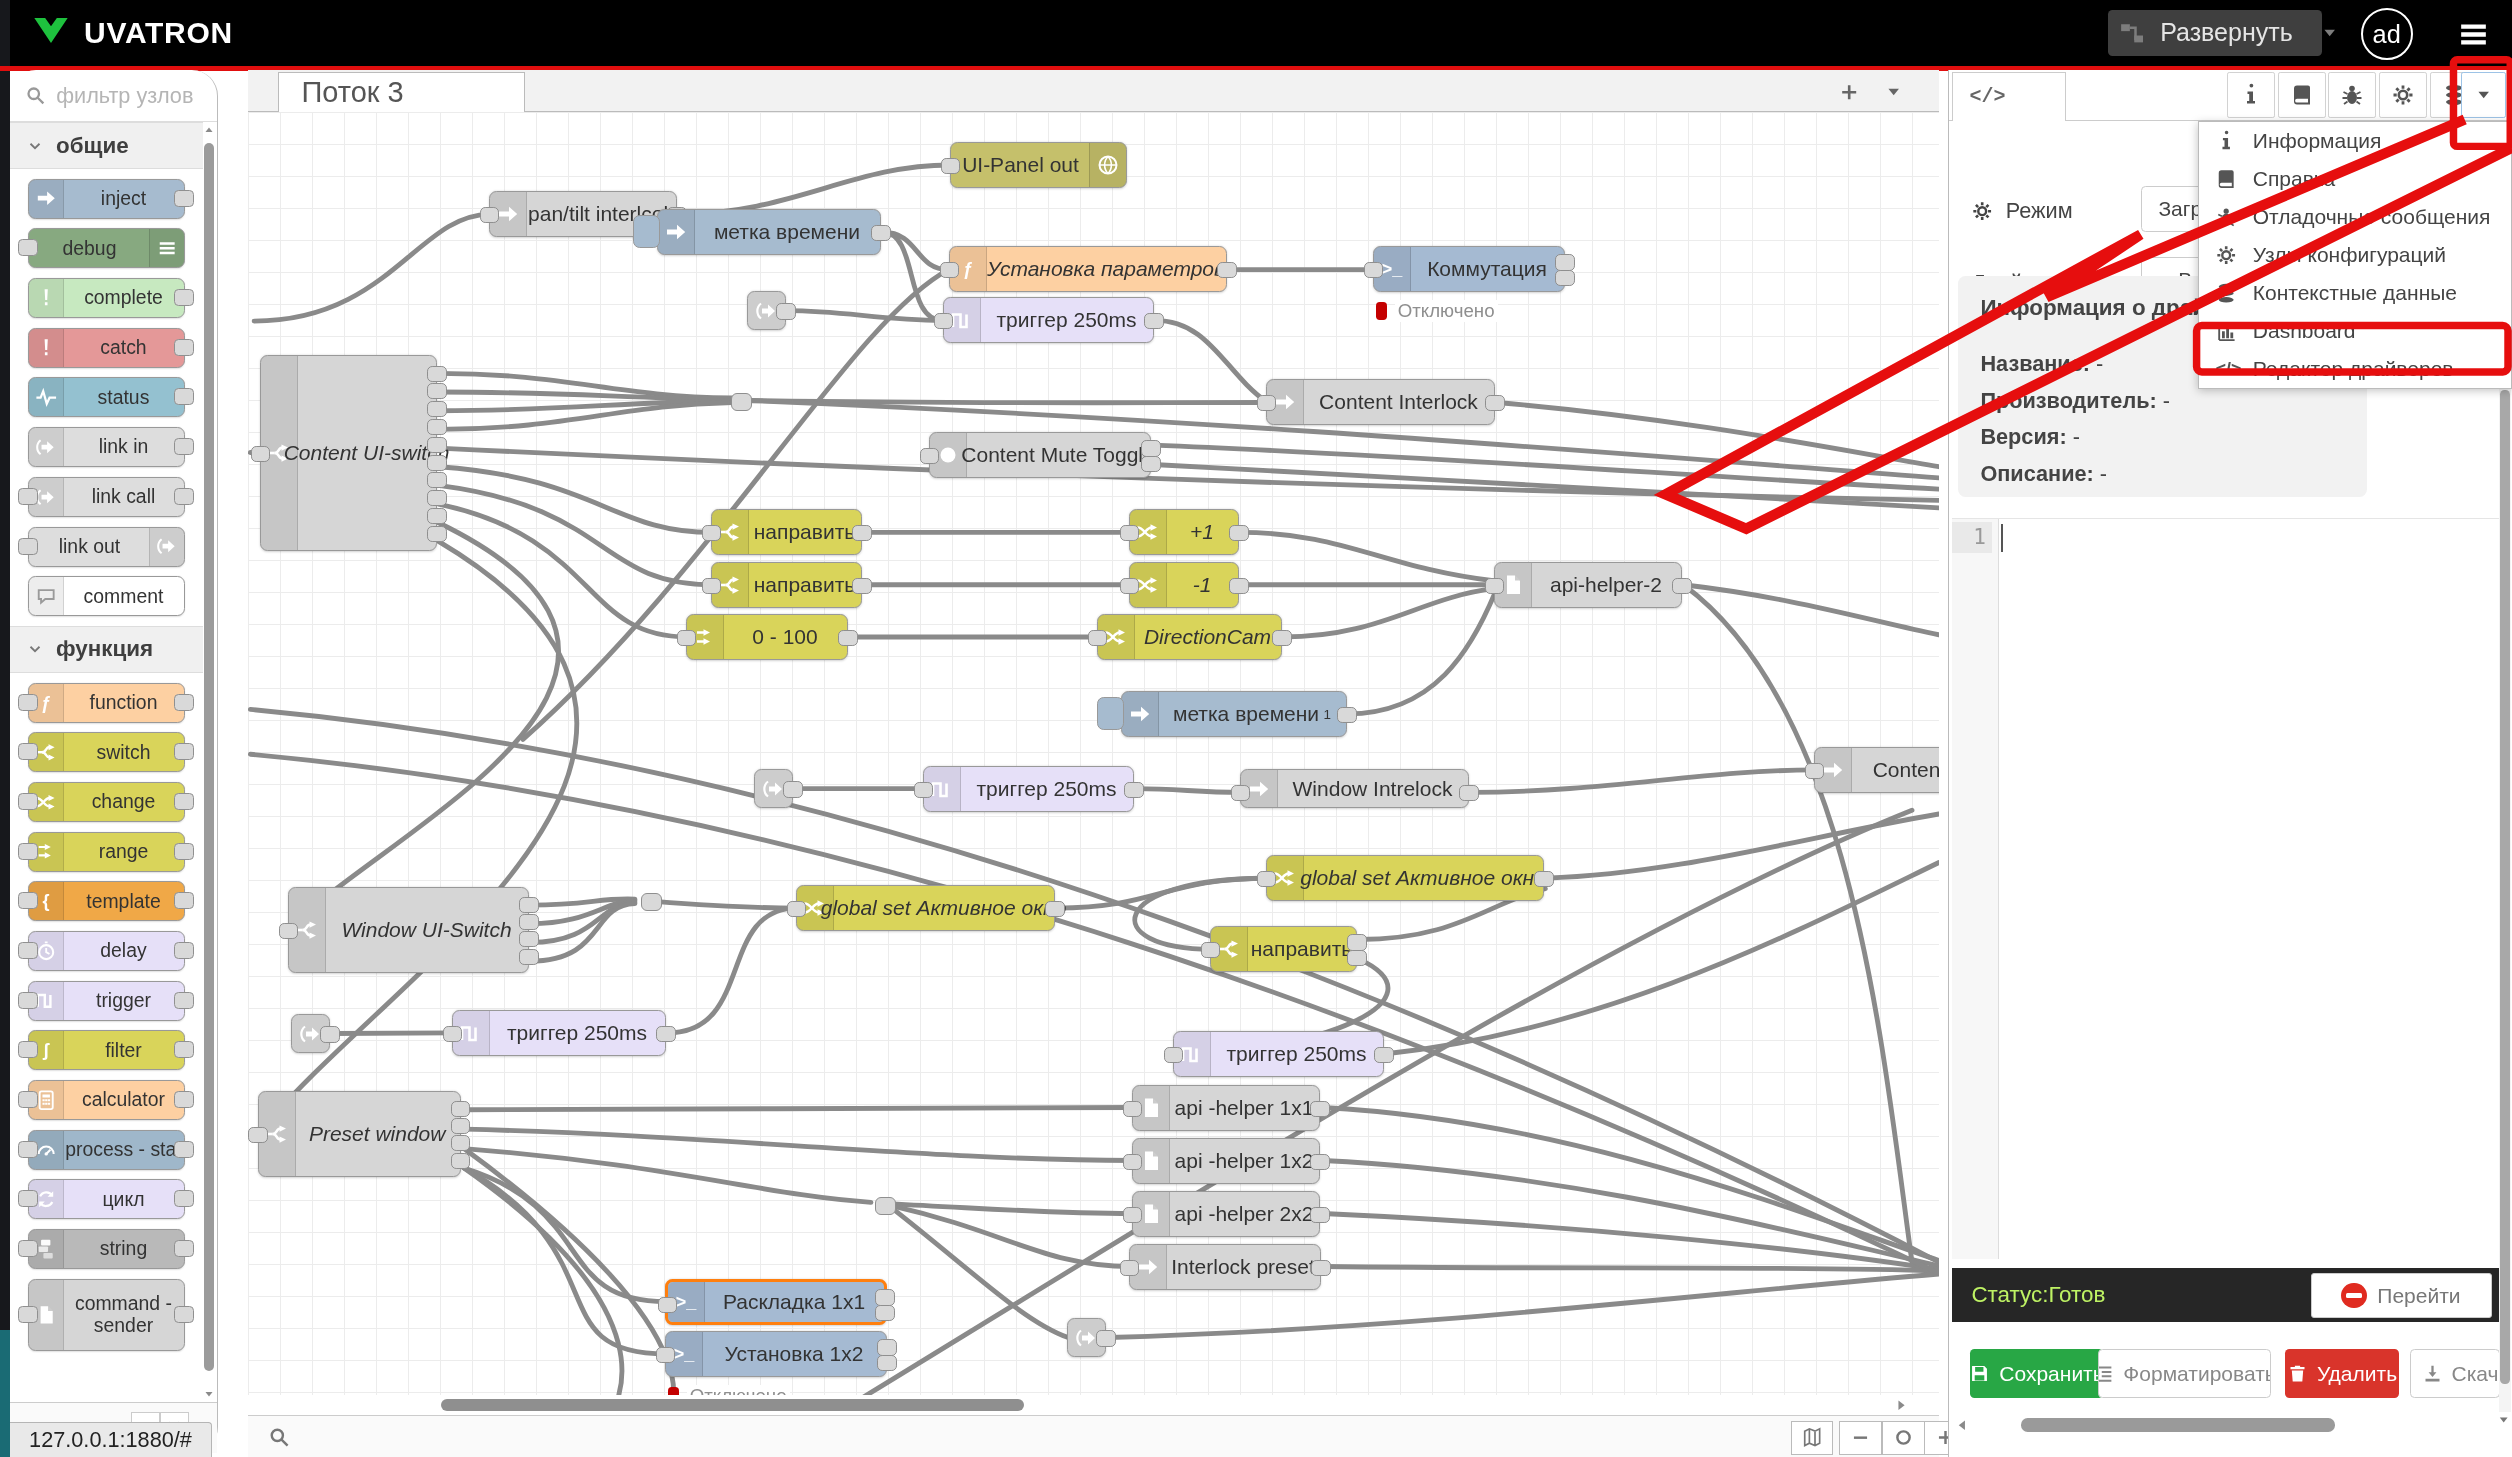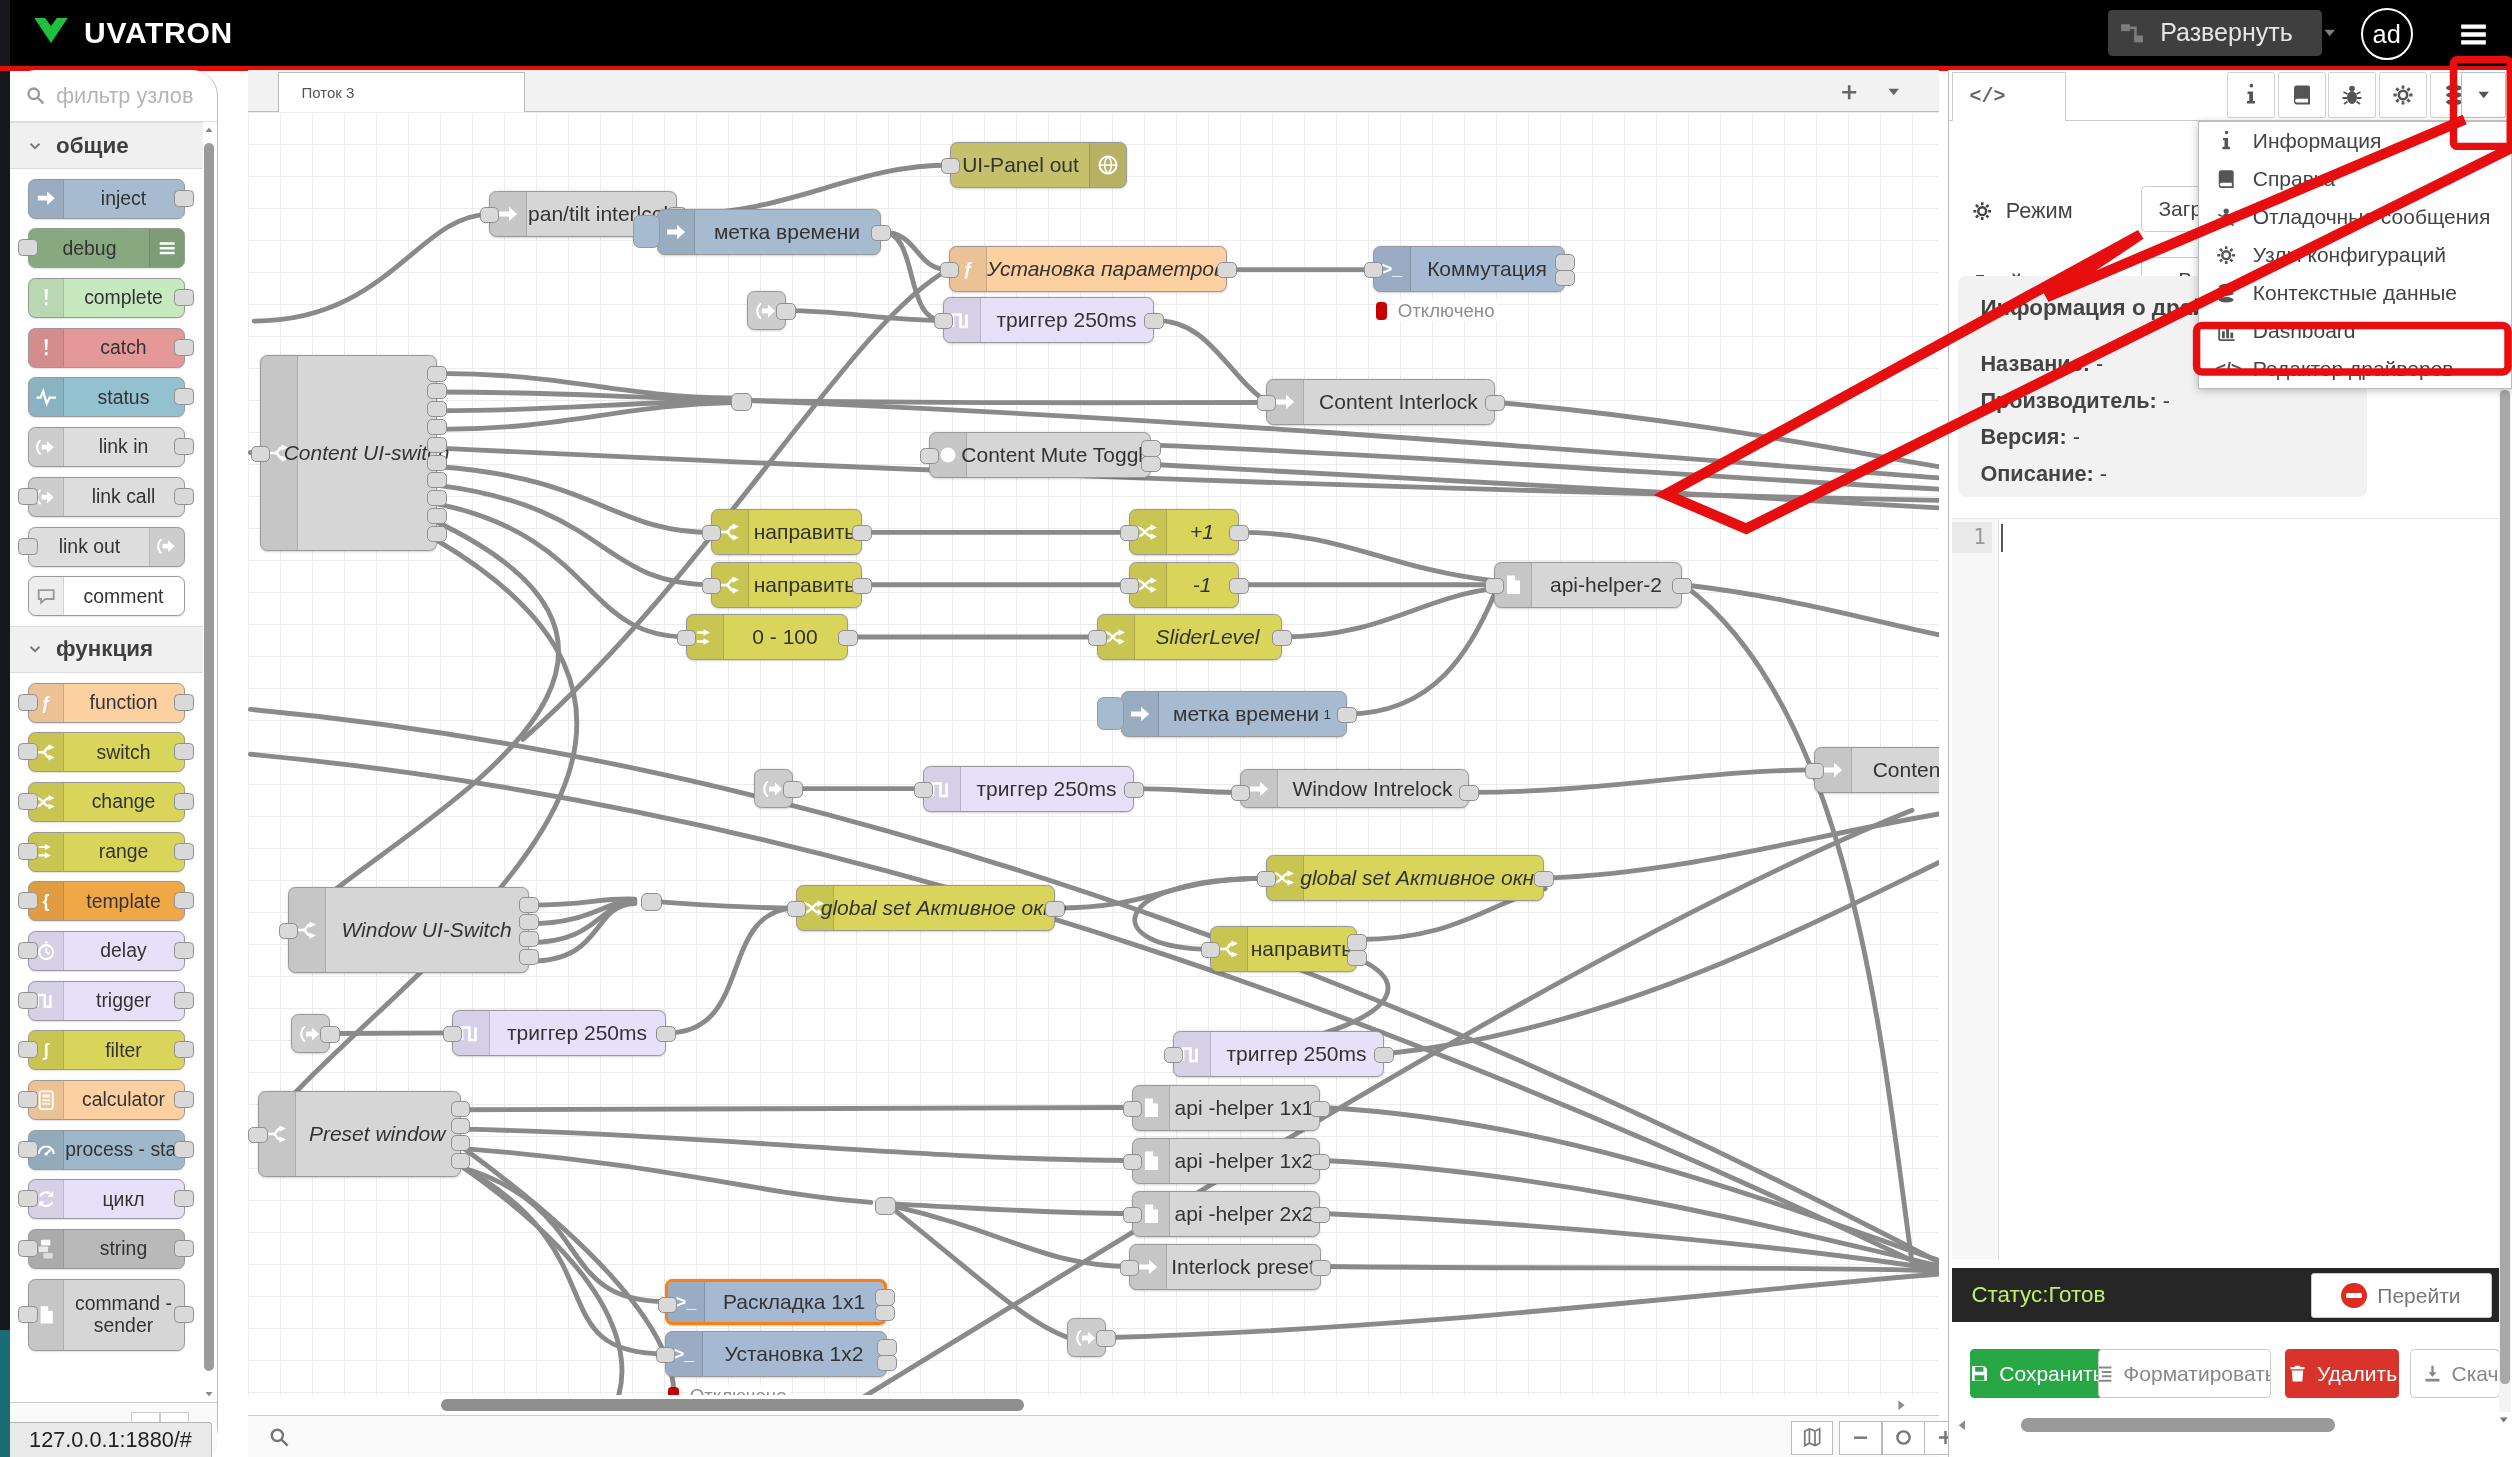--- a/index.html
+++ b/index.html
@@ -57,21 +57,21 @@
   #palette-scroll .up,#palette-scroll .dn{position:absolute;left:0;width:12px;height:12px;color:#8a8a8a;}
   #palette-scroll .up{top:1.5px;} #palette-scroll .dn{bottom:1.5px;}
   #palette-footer{position:absolute;left:0;right:0;bottom:0;height:50px;background:#fafafa;border-top:0.7px solid #ccc;}
   .pf-btn{position:absolute;top:9px;width:27px;height:30px;background:#fff;border:0.7px solid #ccc;display:flex;align-items:center;justify-content:center;color:#8a8a8a;}
   .pf-btn .ic{width:18px;height:18px;}
   #pf-up{right:57px;} #pf-dn{right:28px;}
 
   
   #tabbar{position:absolute;left:248px;top:70px;width:1691px;height:42px;background:#f2f2f2;border-bottom:0.7px solid #bbb;box-sizing:border-box;}
   #tab-active{position:absolute;left:30px;top:1.5px;width:247px;height:40px;background:#fff;border:0.7px solid #bbb;border-bottom:none;
-    display:flex;align-items:center;padding-left:22.4px;box-sizing:border-box;font-size:15px;color:#555;}
+    display:flex;align-items:center;padding-left:22.4px;box-sizing:border-box;font-size:29px;color:#555;}
   #tab-add{position:absolute;right:79px;top:10.5px;width:22.4px;height:22.4px;color:#666;}
   #tab-caret{position:absolute;right:36px;top:12px;width:19.4px;height:19.4px;color:#666;}
   #tab-add .ic,#tab-caret .ic{width:100%;height:100%;}
 
   
   #canvas{position:absolute;left:248px;top:112px;width:1691px;height:1283px;overflow:hidden;background:#fff;
     background-image:linear-gradient(to right,#ececec 0.7px,transparent 0.7px),linear-gradient(to bottom,#ececec 0.7px,transparent 0.7px);
     background-size:32px 32px;}
   #wires{position:absolute;left:0;top:0;}
   .fnode{position:absolute;border:1.5px solid #999;border-radius:7.5px;box-shadow:0 0.7px 2.2px rgba(0,0,0,.18);box-sizing:border-box;}
@@ -774,21 +774,21 @@
       <div class="fnode it" style="left: 849px; top: 502px; width: 185px; height: 46px; background: rgb(217, 212, 90);">
         <span class="iarea left">
           <svg class="ic" viewBox="0 0 24 24">
             <g fill="none" stroke="currentColor" stroke-width="2.5">
               <path d="M1.5 7.5c6.5 0 8.5 9 14 9"></path>
               <path d="M1.5 16.5c6.5 0 8.5-9 14-9"></path>
             </g>
             <path fill="currentColor" d="M14.5 4.3l6.5 3.2-6.5 3.2zM14.5 13.3l6.5 3.2-6.5 3.2z"></path>
           </svg>
         </span>
-        <span class="flabel pad-l">SliderLevel</span>
+        <span class="flabel pad-l">DirectionCam</span>
         <span class="fport in" style="top:15px"></span>
         <span class="fport out" style="top:15px"></span>
       </div>
       <div class="fnode" style="left: 873px; top: 579px; width: 226px; height: 46px; background: rgb(166, 187, 207);">
         <span class="iarea left">
           <svg class="ic" viewBox="0 0 24 24">
             <path fill="currentColor" d="M3 9.5h10V4.8l8.2 7.2-8.2 7.2v-4.7H3z"></path>
           </svg>
         </span>
         <span class="flabel pad-l">метка времени<sup>1</sup></span>

